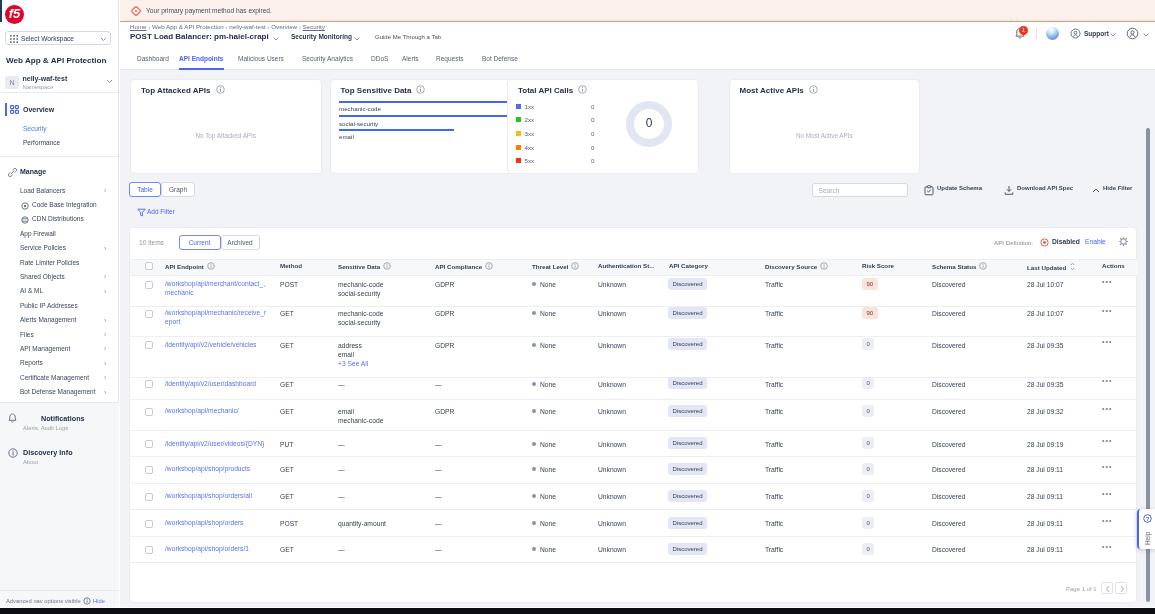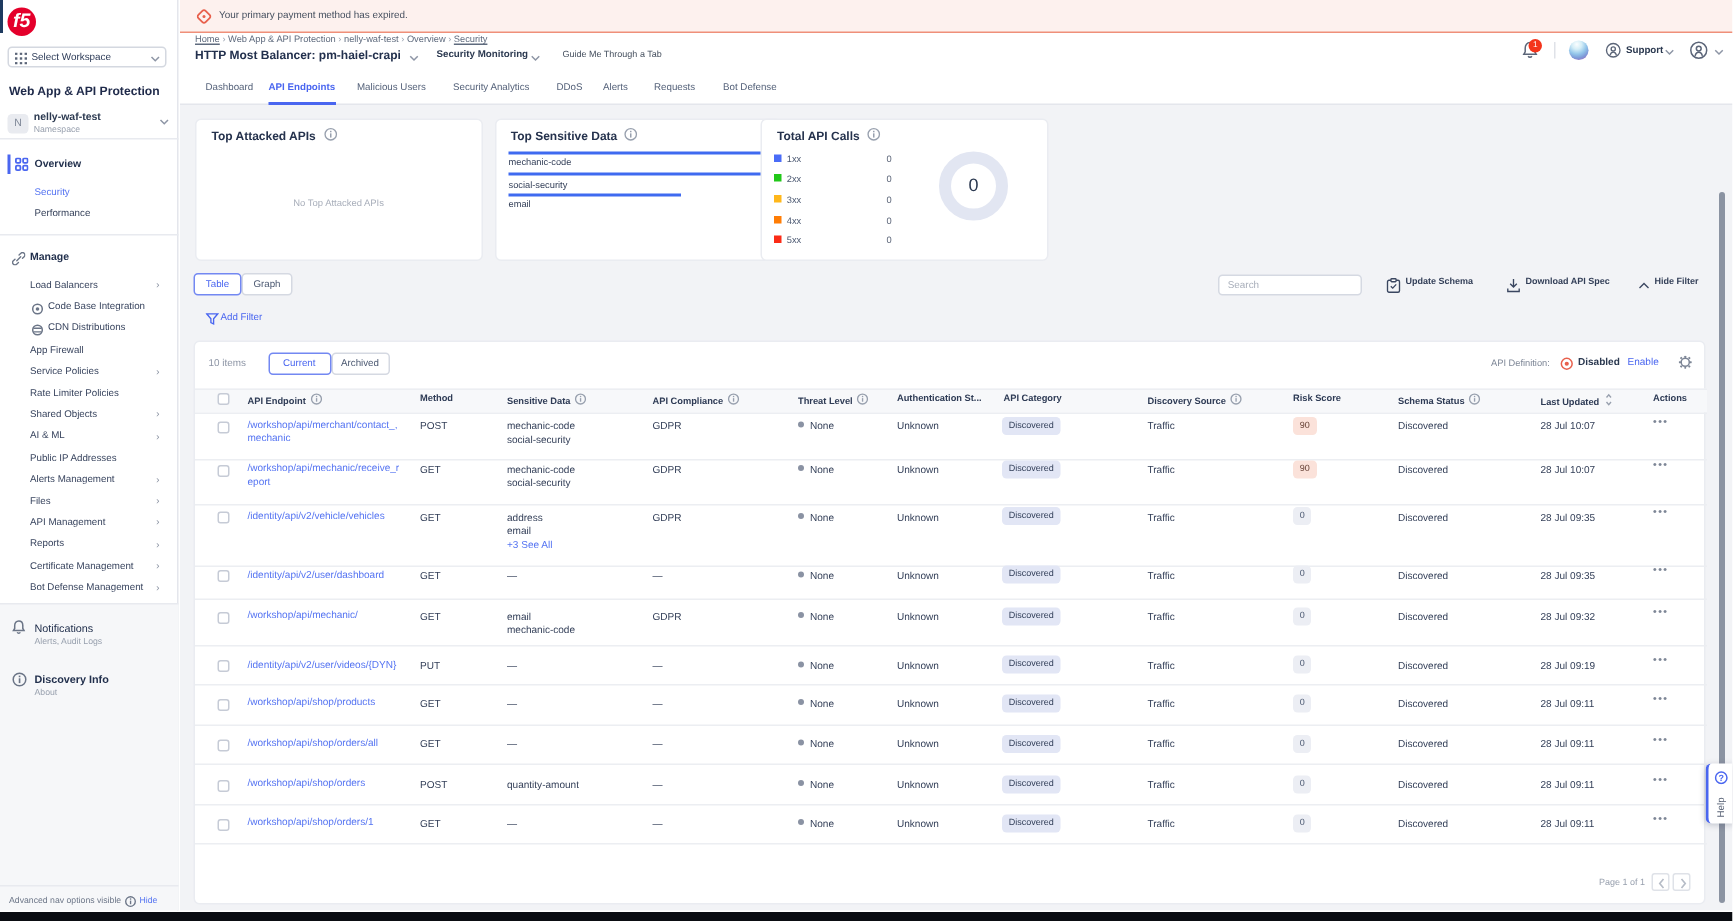--- a/index.html
+++ b/index.html
@@ -129,21 +129,21 @@
   <div class="navitem" style="top:373.7px;">Certificate Management</div>
     <div class="navchev" style="top:374.2px;">›</div>
   <div class="navitem" style="top:388.1px;">Bot Defense Management</div>
     <div class="navchev" style="top:388.6px;">›</div>
 
   <div class="abs" style="left:0; top:402px; width:119px; height:205px; background:#f6f7f9; border-top:1px solid #e8eaef;"></div>
   <svg class="abs" style="left:8px; top:413px;" width="9" height="10">
       <path d="M4.5 1 C2.8 1 1.8 2.3 1.8 4 L1.8 6 L1 7.3 L8 7.3 L7.2 6 L7.2 4 C7.2 2.3 6.2 1 4.5 1 Z" fill="none" stroke="#6b7587" stroke-width="1"></path>
       <path d="M3.5 8.5 A1.1 1.1 0 0 0 5.5 8.5" fill="none" stroke="#6b7587" stroke-width="1"></path>
     </svg>
-  <div class="abs" style="left:23px; top:413.5px; font-size:7.2px; font-weight:normal; color:#22304d;">Notifications</div>
+  <div class="abs" style="left:41px; top:413.5px; font-size:7.2px; font-weight:bold; color:#22304d;">Notifications</div>
   <div class="abs" style="left:23px; top:424.5px; font-size:5.8px; color:#98a0ae;">Alerts, Audit Logs</div>
   <svg class="abs" style="left:8px; top:448px;" width="10" height="10">
       <circle cx="5" cy="5" r="4.2" fill="none" stroke="#6b7587" stroke-width="1"></circle>
       <rect x="4.5" y="4.2" width="1.1" height="3.2" fill="#6b7587"></rect>
       <rect x="4.5" y="2.4" width="1.1" height="1.1" fill="#6b7587"></rect>
     </svg>
   <div class="abs" style="left:23px; top:447.5px; font-size:7.2px; font-weight:bold; color:#22304d;">Discovery Info</div>
   <div class="abs" style="left:23px; top:459px; font-size:5.8px; color:#98a0ae;">About</div>
 
   <div class="sdiv" style="top:589.5px;"></div>
@@ -187,21 +187,21 @@
       <path d="M1.5 1.5 L4 4 L6.5 1.5" stroke="#8d95a5" stroke-width="1" fill="none"></path>
     </svg>
   <svg class="abs" style="left:1006px; top:5px;" width="13" height="13">
       <circle cx="6.5" cy="6.5" r="5.3" fill="none" stroke="#5b6578" stroke-width="1"></circle>
       <circle cx="6.5" cy="5.4" r="1.6" fill="none" stroke="#5b6578" stroke-width="1"></circle>
       <path d="M4.1 10.2 C4.5 8.5 5.4 7.8 6.5 7.8 C7.6 7.8 8.5 8.5 8.9 10.2" fill="none" stroke="#5b6578" stroke-width="1"></path>
     </svg>
   <svg class="abs" style="left:1021.5px; top:9.5px;" width="8" height="6">
       <path d="M1.5 1.5 L4 4 L6.5 1.5" stroke="#8d95a5" stroke-width="1" fill="none"></path>
     </svg>
-  <div class="abs" style="left:10px; top:9.5px; font-size:8px; font-weight:bold; color:#22304d;">HTTP Most Balancer: pm-haiel-crapi</div>
+  <div class="abs" style="left:10px; top:9.5px; font-size:8px; font-weight:bold; color:#22304d;">POST Load Balancer: pm-haiel-crapi</div>
   <svg class="abs" style="left:152px; top:13.5px;" width="8" height="6">
       <path d="M1.5 1.5 L4 4 L6.5 1.5" stroke="#8d95a5" stroke-width="1" fill="none"></path>
     </svg>
   <div class="abs" style="left:171px; top:11px; font-size:6.5px; font-weight:bold; color:#2b3950;">Security Monitoring</div>
   <svg class="abs" style="left:233px; top:13.5px;" width="8" height="6">
       <path d="M1.5 1.5 L4 4 L6.5 1.5" stroke="#8d95a5" stroke-width="1" fill="none"></path>
     </svg>
   <div class="abs" style="left:255px; top:11.5px; font-size:6px; color:#46505f;">Guide Me Through a Tab</div>
   <div class="tab" style="left:17px; top:33px;">Dashboard</div>
   <div class="tab" style="left:59px; top:33px; color:#4a66f0; font-weight:bold;">API Endpoints</div>
@@ -241,20 +241,28 @@
             <circle cx="4.5" cy="4.5" r="3.8" fill="none" stroke="#98a0ae" stroke-width="0.9"></circle>
             <rect x="4" y="3.9" width="1" height="2.8" fill="#98a0ae"></rect>
             <rect x="4" y="2.2" width="1" height="1" fill="#98a0ae"></rect>
           </svg></span></div>
     <div class="abs" style="left:7.5px; top:23px; width:79px; font-size:6.2px; color:#4b5871;"><span style="display:inline-block;width:5px;height:5px;background:#4a6cf7;margin-right:4px;"></span>1xx<span style="float:right;color:#5b6578;">0</span></div>
     <div class="abs" style="left:7.5px; top:36.7px; width:79px; font-size:6.2px; color:#4b5871;"><span style="display:inline-block;width:5px;height:5px;background:#21c819;margin-right:4px;"></span>2xx<span style="float:right;color:#5b6578;">0</span></div>
     <div class="abs" style="left:7.5px; top:50.4px; width:79px; font-size:6.2px; color:#4b5871;"><span style="display:inline-block;width:5px;height:5px;background:#ffb71b;margin-right:4px;"></span>3xx<span style="float:right;color:#5b6578;">0</span></div>
     <div class="abs" style="left:7.5px; top:64.1px; width:79px; font-size:6.2px; color:#4b5871;"><span style="display:inline-block;width:5px;height:5px;background:#ff7d05;margin-right:4px;"></span>4xx<span style="float:right;color:#5b6578;">0</span></div>
     <div class="abs" style="left:7.5px; top:77.8px; width:79px; font-size:6.2px; color:#4b5871;"><span style="display:inline-block;width:5px;height:5px;background:#fb2b16;margin-right:4px;"></span>5xx<span style="float:right;color:#5b6578;">0</span></div>
     <div class="abs" style="left:118px; top:21.5px; width:46px; height:46px; border:8px solid #e2e6f2; border-radius:50%; text-align:center; font-size:12px; color:#2b3950; line-height:29.5px;">0</div>
+  </div>
+  <div class="card" style="left:608.5px;">
+    <div class="cardtitle">Most Active APIs<span class="ih" style="margin-left:5px;"><svg width="9" height="9" style="vertical-align:-1px;">
+            <circle cx="4.5" cy="4.5" r="3.8" fill="none" stroke="#98a0ae" stroke-width="0.9"></circle>
+            <rect x="4" y="3.9" width="1" height="2.8" fill="#98a0ae"></rect>
+            <rect x="4" y="2.2" width="1" height="1" fill="#98a0ae"></rect>
+          </svg></span></div>
+    <div class="abs" style="left:0; top:52px; width:100%; text-align:center; font-size:6.3px; color:#a8aeba;">No Most Active APIs</div>
   </div>
 
   <div class="btn active" style="left:9px; top:111.5px; width:32px; height:15px; line-height:13px;">Table</div>
   <div class="btn" style="left:41px; top:111.5px; width:34px; height:15px; line-height:13px;">Graph</div>
   <div class="abs" style="left:691.5px; top:113px; width:96.5px; height:13.5px; background:#fff; border:1px solid #d5d9e2; border-radius:3px;">
       <span style="position:absolute; left:6px; top:3px; font-size:6.6px; color:#a8aeba;">Search</span>
     </div>
   <svg class="abs" style="left:804px; top:114.5px;" width="10" height="11">
       <rect x="1" y="1.8" width="8" height="8" rx="1" fill="none" stroke="#3a4660" stroke-width="0.9"></rect>
       <rect x="3.3" y="0.8" width="3.4" height="2" rx="0.5" fill="#fff" stroke="#3a4660" stroke-width="0.9"></rect>

